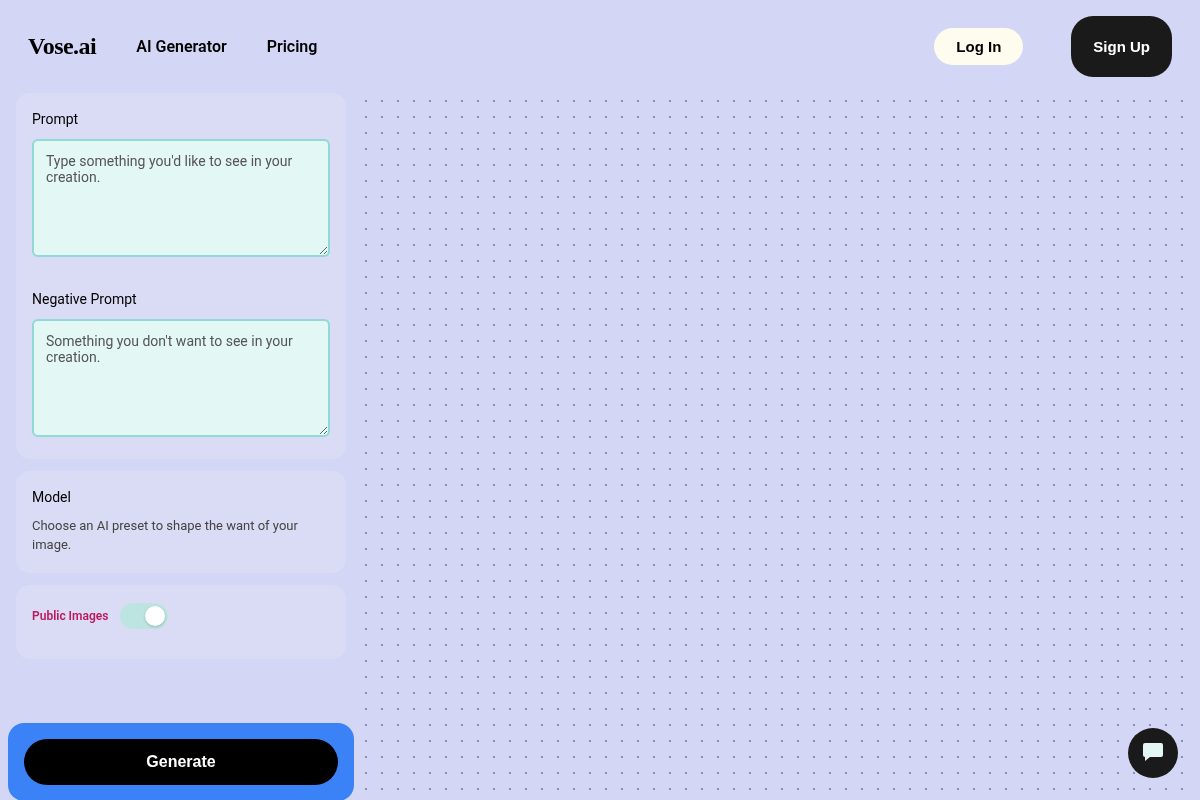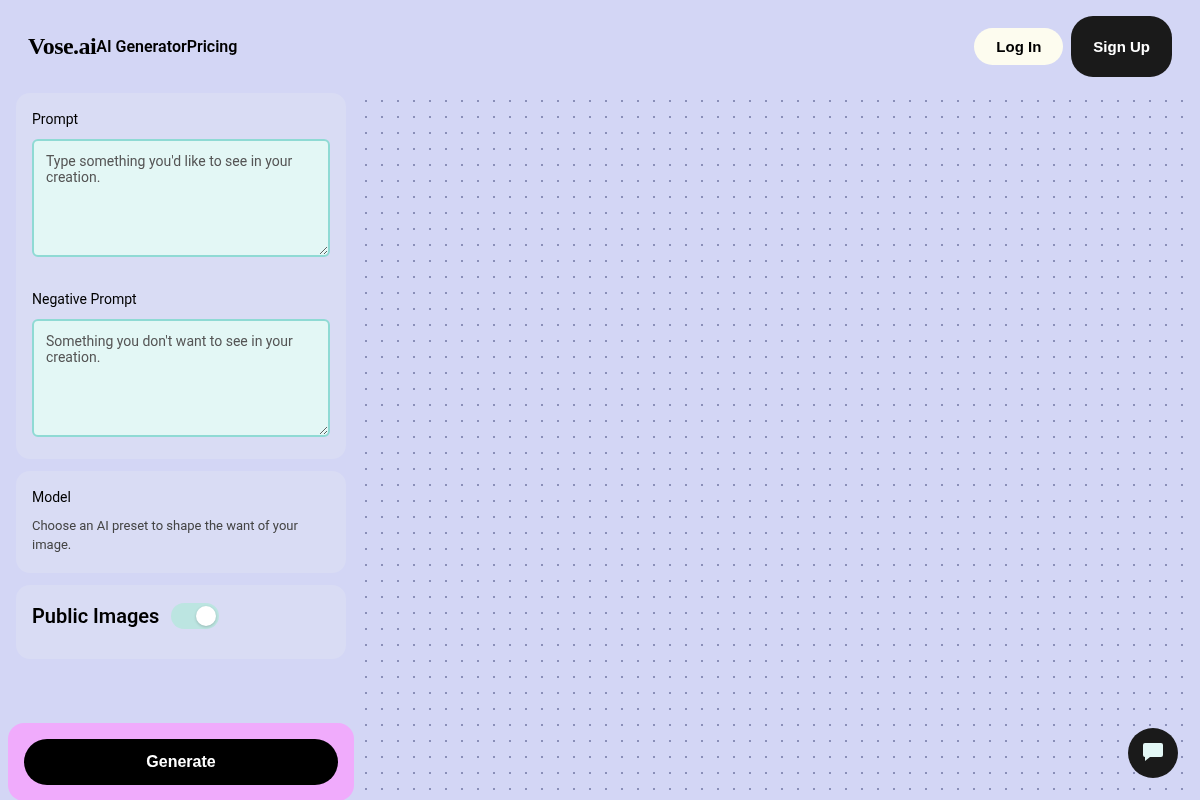--- a/index.html
+++ b/index.html
@@ -8,20 +8,21 @@
     height: 800px;
     background: #d3d6f5;
     font-family: -apple-system, BlinkMacSystemFont, "Segoe UI", Roboto, sans-serif;
     overflow: hidden;
     position: relative;
   }
   .topbar {
     display: flex;
     align-items: center;
     padding: 16px 28px;
+    gap: 40px;
   }
   .logo {
     font-size: 24px;
     font-weight: 700;
     color: #000;
     font-family: Georgia, serif;
     letter-spacing: -0.5px;
   }
   .nav-link {
     font-size: 16px;
@@ -103,23 +104,23 @@
     color: #444;
     line-height: 1.45;
   }
   .toggle-row {
     display: flex;
     align-items: center;
     gap: 12px;
     margin-bottom: 12px;
   }
   .toggle-label {
-    font-size: 20px;
-    font-weight: 600;
-    color: #000000;
+    font-size: 12px;
+    font-weight: 600;
+    color: #be185d;
     text-align: right;
   }
   .toggle {
     width: 48px;
     height: 26px;
     background: #bce5e1;
     border-radius: 13px;
     position: relative;
     cursor: pointer;
   }
@@ -131,21 +132,21 @@
     height: 20px;
     background: #fff;
     border-radius: 50%;
     box-shadow: 0 1px 3px rgba(0,0,0,0.2);
   }
   .generate-wrap {
     position: absolute;
     bottom: 30px;
     left: -8px;
     right: -8px;
-    background: #f0abfc;
+    background: #3b82f6;
     border-radius: 16px;
     padding: 16px;
   }
   .btn-generate {
     width: 100%;
     background: #000;
     color: #fff;
     border: none;
     padding: 14px;
     border-radius: 24px;

